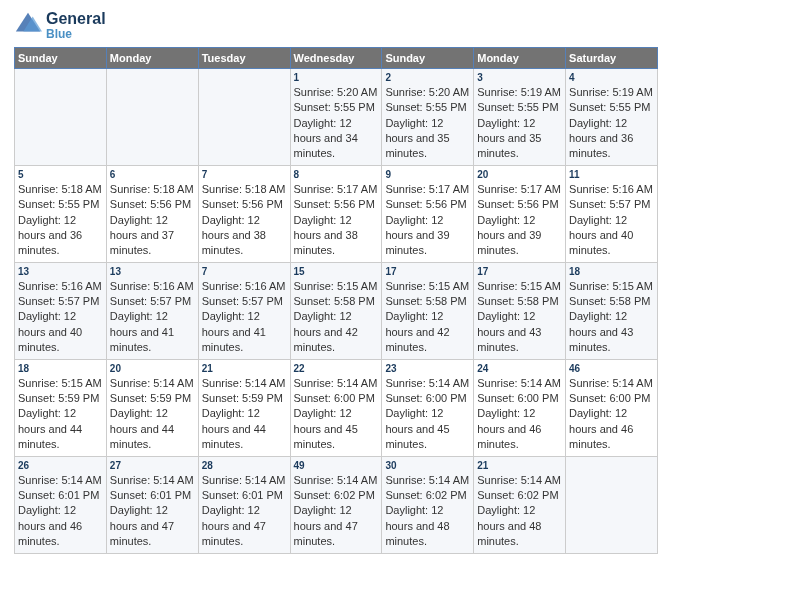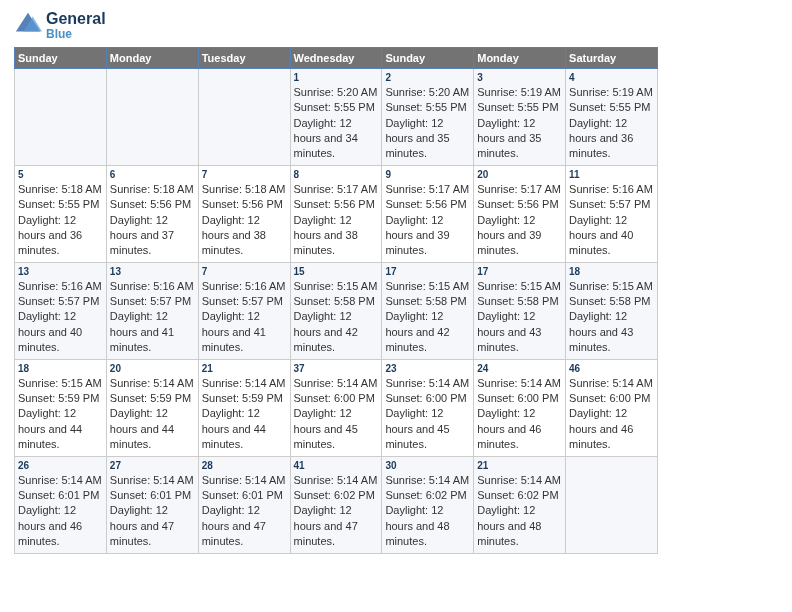--- a/index.html
+++ b/index.html
@@ -212,21 +212,21 @@
           </td>
           <td>
             <span class="day-num">20</span>
             <div class="day-info">Sunrise: 5:14 AM<br>Sunset: 5:59 PM<br>Daylight: 12 hours and 44 minutes.</div>
           </td>
           <td>
             <span class="day-num">21</span>
             <div class="day-info">Sunrise: 5:14 AM<br>Sunset: 5:59 PM<br>Daylight: 12 hours and 44 minutes.</div>
           </td>
           <td>
-            <span class="day-num">37</span>
+            <span class="day-num">22</span>
             <div class="day-info">Sunrise: 5:14 AM<br>Sunset: 6:00 PM<br>Daylight: 12 hours and 45 minutes.</div>
           </td>
           <td>
             <span class="day-num">23</span>
             <div class="day-info">Sunrise: 5:14 AM<br>Sunset: 6:00 PM<br>Daylight: 12 hours and 45 minutes.</div>
           </td>
           <td>
             <span class="day-num">24</span>
             <div class="day-info">Sunrise: 5:14 AM<br>Sunset: 6:00 PM<br>Daylight: 12 hours and 46 minutes.</div>
           </td>
@@ -242,21 +242,21 @@
           </td>
           <td>
             <span class="day-num">27</span>
             <div class="day-info">Sunrise: 5:14 AM<br>Sunset: 6:01 PM<br>Daylight: 12 hours and 47 minutes.</div>
           </td>
           <td>
             <span class="day-num">28</span>
             <div class="day-info">Sunrise: 5:14 AM<br>Sunset: 6:01 PM<br>Daylight: 12 hours and 47 minutes.</div>
           </td>
           <td>
-            <span class="day-num">41</span>
+            <span class="day-num">49</span>
             <div class="day-info">Sunrise: 5:14 AM<br>Sunset: 6:02 PM<br>Daylight: 12 hours and 47 minutes.</div>
           </td>
           <td>
             <span class="day-num">30</span>
             <div class="day-info">Sunrise: 5:14 AM<br>Sunset: 6:02 PM<br>Daylight: 12 hours and 48 minutes.</div>
           </td>
           <td>
             <span class="day-num">21</span>
             <div class="day-info">Sunrise: 5:14 AM<br>Sunset: 6:02 PM<br>Daylight: 12 hours and 48 minutes.</div>
           </td>

